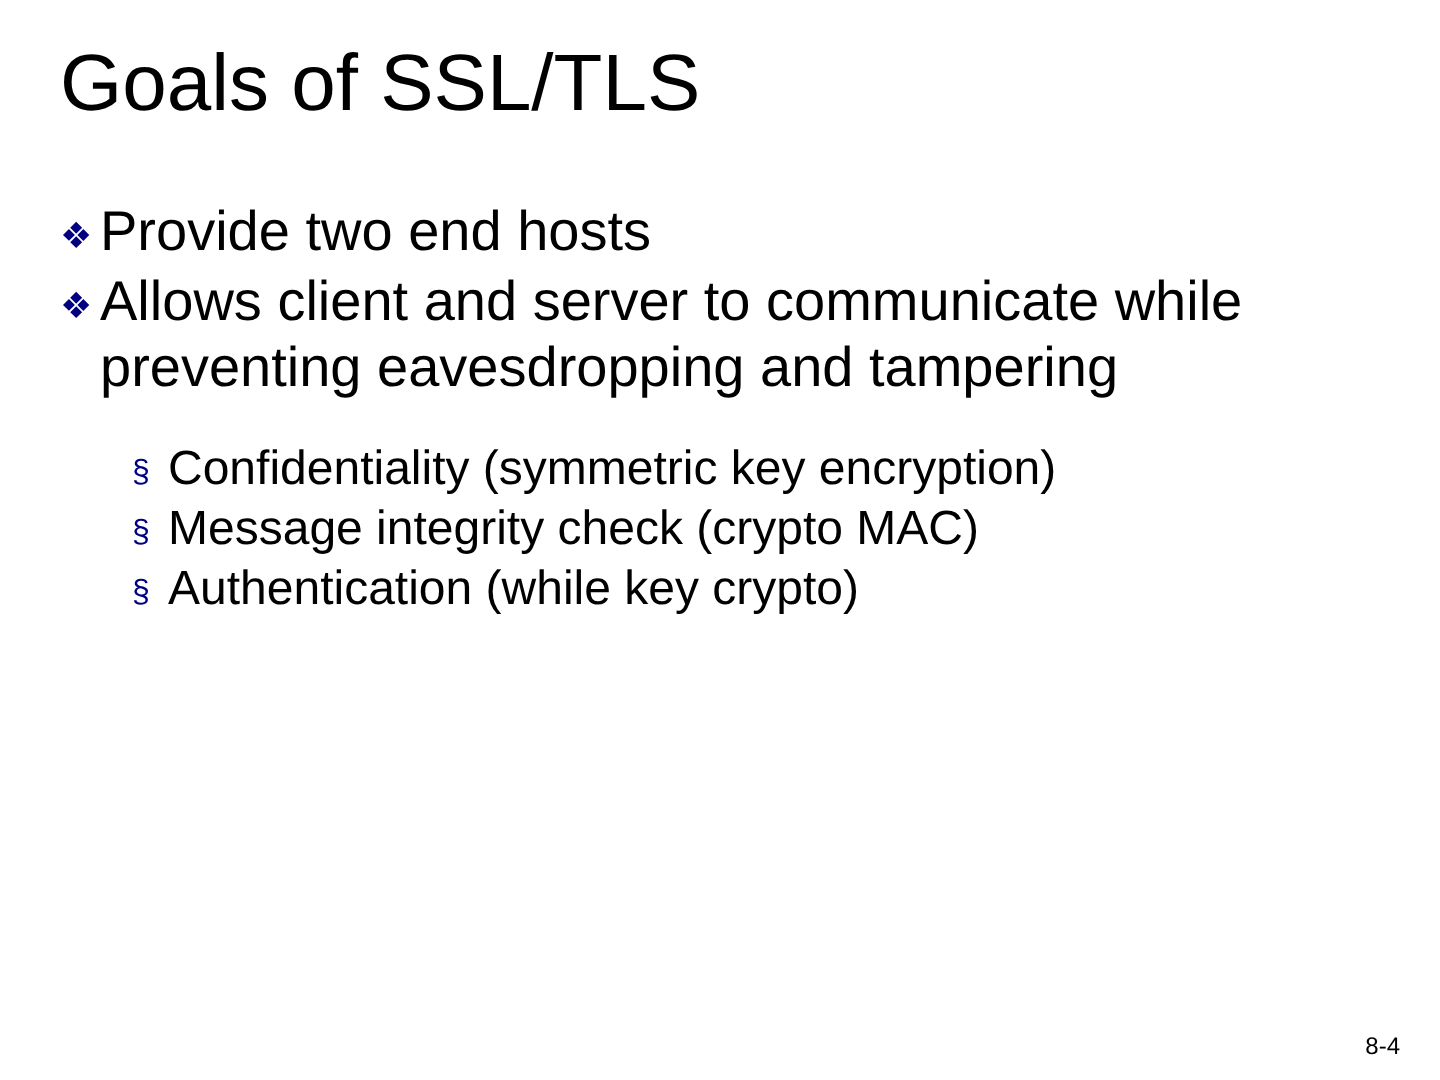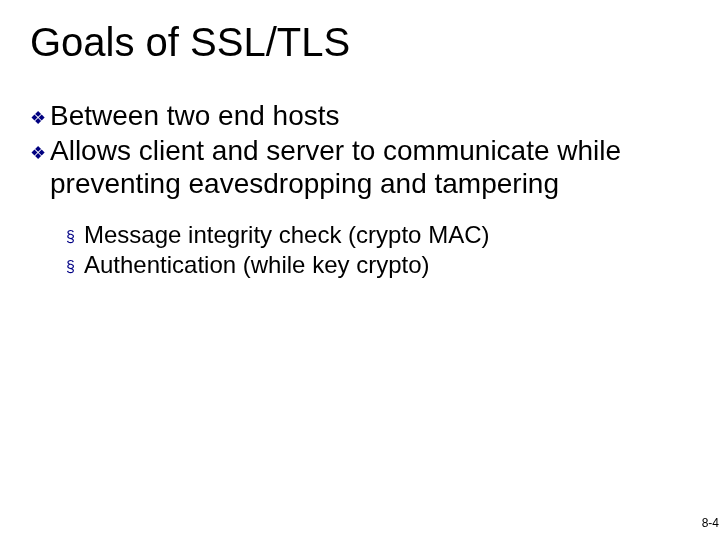--- a/index.html
+++ b/index.html
@@ -60,45 +60,48 @@
   .l2 .bullet {
     color: #000085;
     display: inline-block;
     width: 18px;
     text-indent: 0;
     font-size: 16px;
     vertical-align: 1px;
   }
   .page-num {
     position: absolute;
-    right: 1px;
+    right: 20px;
     bottom: 10px;
     font-size: 12px;
     color: #000000;
   }
 </style>
 </head>
 <body>
 
 <div class="slide">
 
   <h1 class="title">Goals of SSL/TLS</h1>
 
   <div class="body">
 
     <p class="l1">
-      <span class="bullet">❖</span><span>Between two end hosts</span>
+      <span class="bullet">❖</span><span>Provide two end hosts</span>
     </p>
 
     <p class="l1">
       <span class="bullet">❖</span><span>Allows client and server to communicate while preventing eavesdropping and tampering</span>
     </p>
 
 
     <div class="l2-group">
+      <p class="l2">
+        <span class="bullet">§</span><span>Confidentiality (symmetric key encryption)</span>
+      </p>
       <p class="l2">
         <span class="bullet">§</span><span>Message integrity check (crypto MAC)</span>
       </p>
       <p class="l2">
         <span class="bullet">§</span><span>Authentication (while key crypto)</span>
       </p>
     </div>
 
   </div>
 

